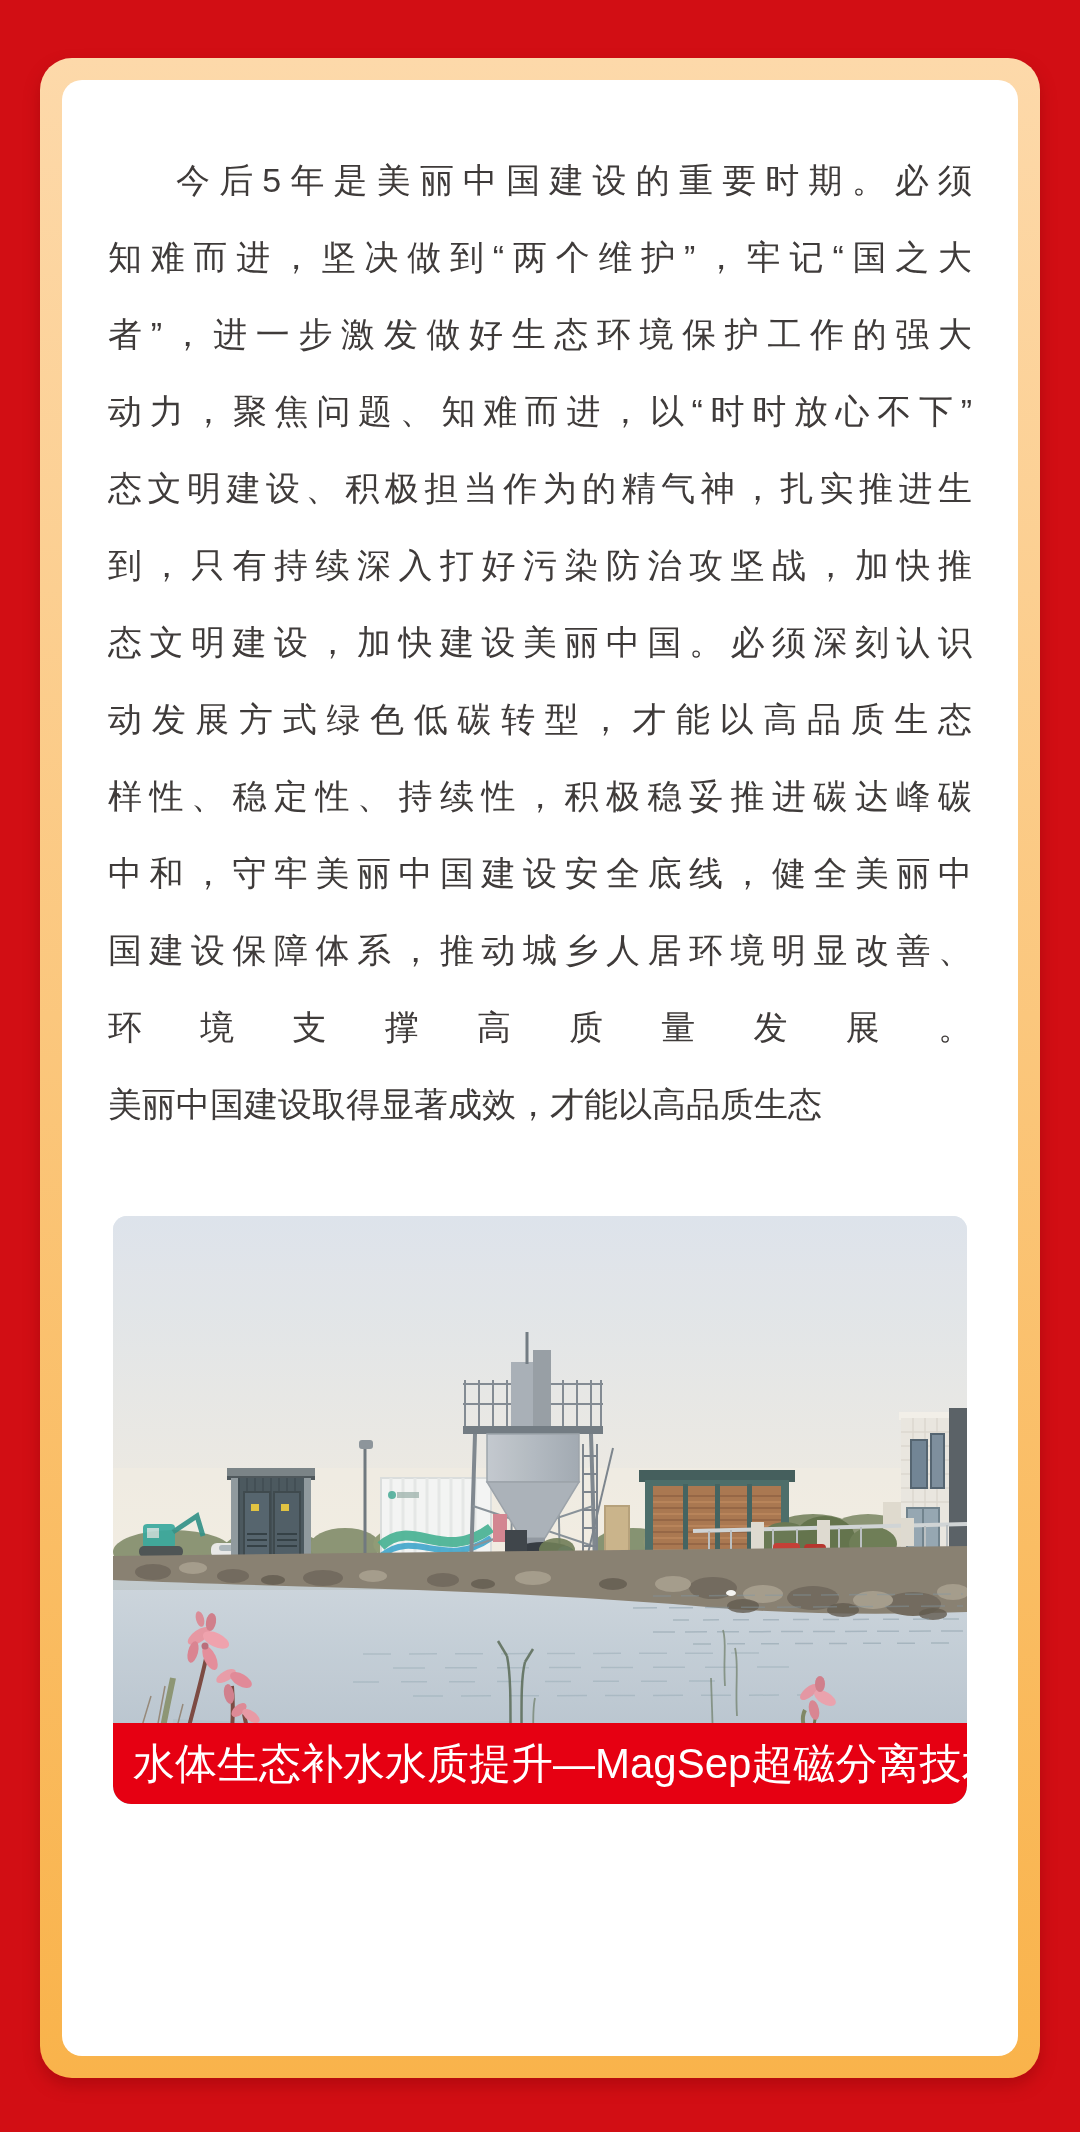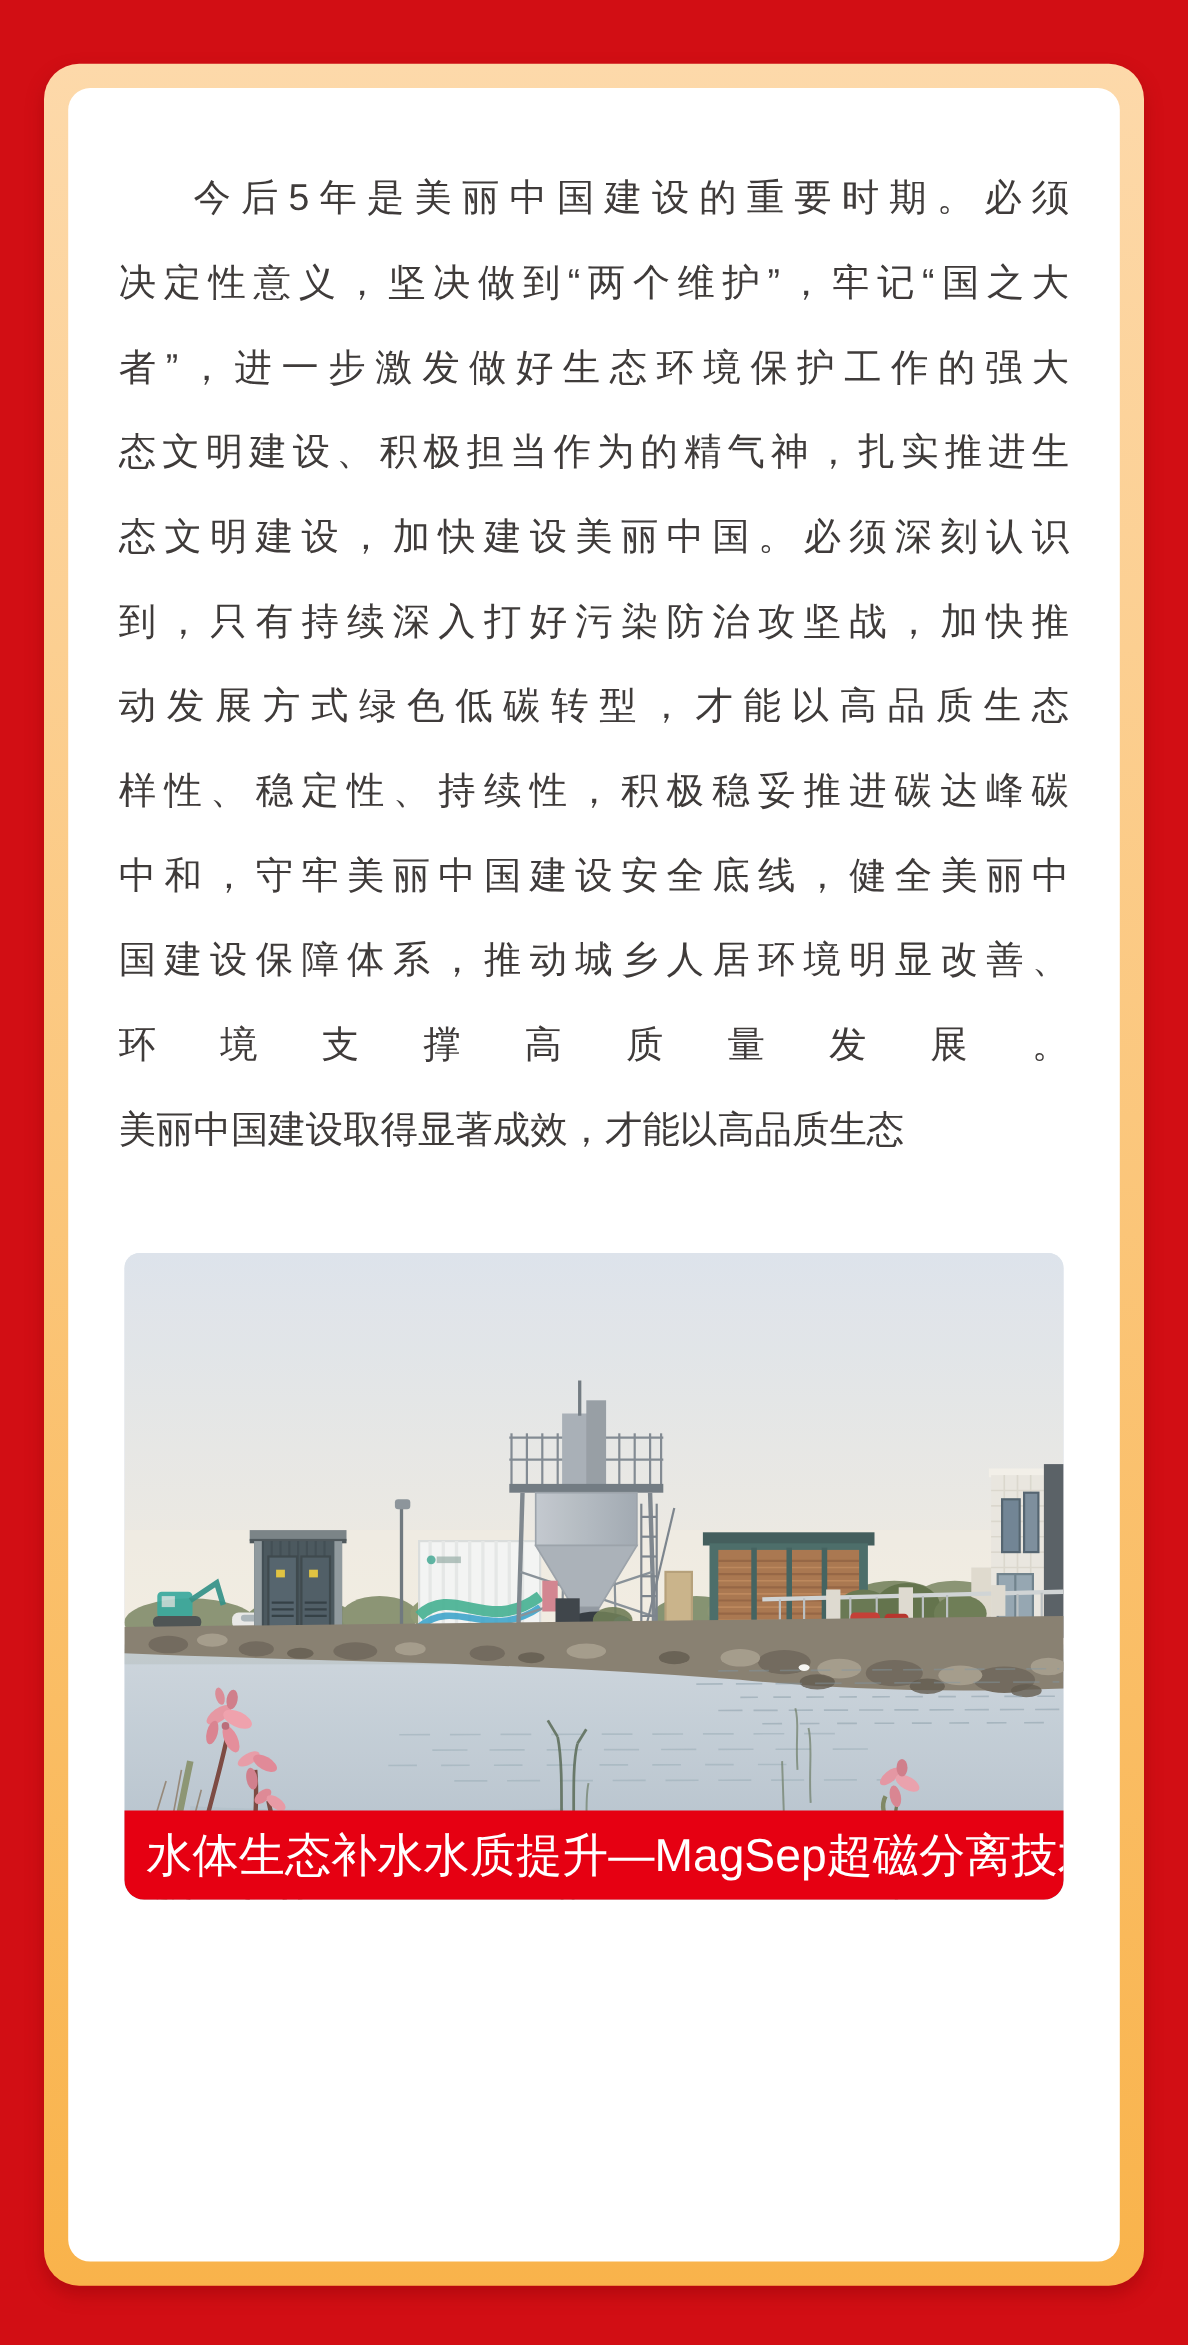--- a/index.html
+++ b/index.html
@@ -49,25 +49,26 @@
   }
 </style>
 </head>
 <body style="background: rgb(210, 14, 20);">
 
 <div class="decor-frame" style="--frame-top: #fdd9aa; --frame-bottom: #f9b34b;">
   <div class="content-card">
 
     <div class="article-paragraph" style="color: rgb(63, 59, 58);">
         <div class="para-line">今后5年是美丽中国建设的重要时期。必须</div>
-        <div class="para-line">决定性意义，坚决做到“两个维护”，牢记“国之大</div>
+        <div class="para-line">知难而进，坚决做到“两个维护”，牢记“国之大</div>
         <div class="para-line">者”，进一步激发做好生态环境保护工作的强大</div>
+        <div class="para-line">动力，聚焦问题、知难而进，以“时时放心不下”</div>
         <div class="para-line">态文明建设、积极担当作为的精气神，扎实推进生</div>
+        <div class="para-line">到，只有持续深入打好污染防治攻坚战，加快推</div>
         <div class="para-line">态文明建设，加快建设美丽中国。必须深刻认识</div>
-        <div class="para-line">到，只有持续深入打好污染防治攻坚战，加快推</div>
         <div class="para-line">动发展方式绿色低碳转型，才能以高品质生态</div>
         <div class="para-line">样性、稳定性、持续性，积极稳妥推进碳达峰碳</div>
         <div class="para-line">中和，守牢美丽中国建设安全底线，健全美丽中</div>
         <div class="para-line">国建设保障体系，推动城乡人居环境明显改善、</div>
         <div class="para-line">环境支撑高质量发展。</div>
         <div class="para-line">美丽中国建设取得显著成效，才能以高品质生态</div>
       </div>
 
     <div class="facility-photo">
       <svg viewBox="0 0 854 588" preserveAspectRatio="none">

